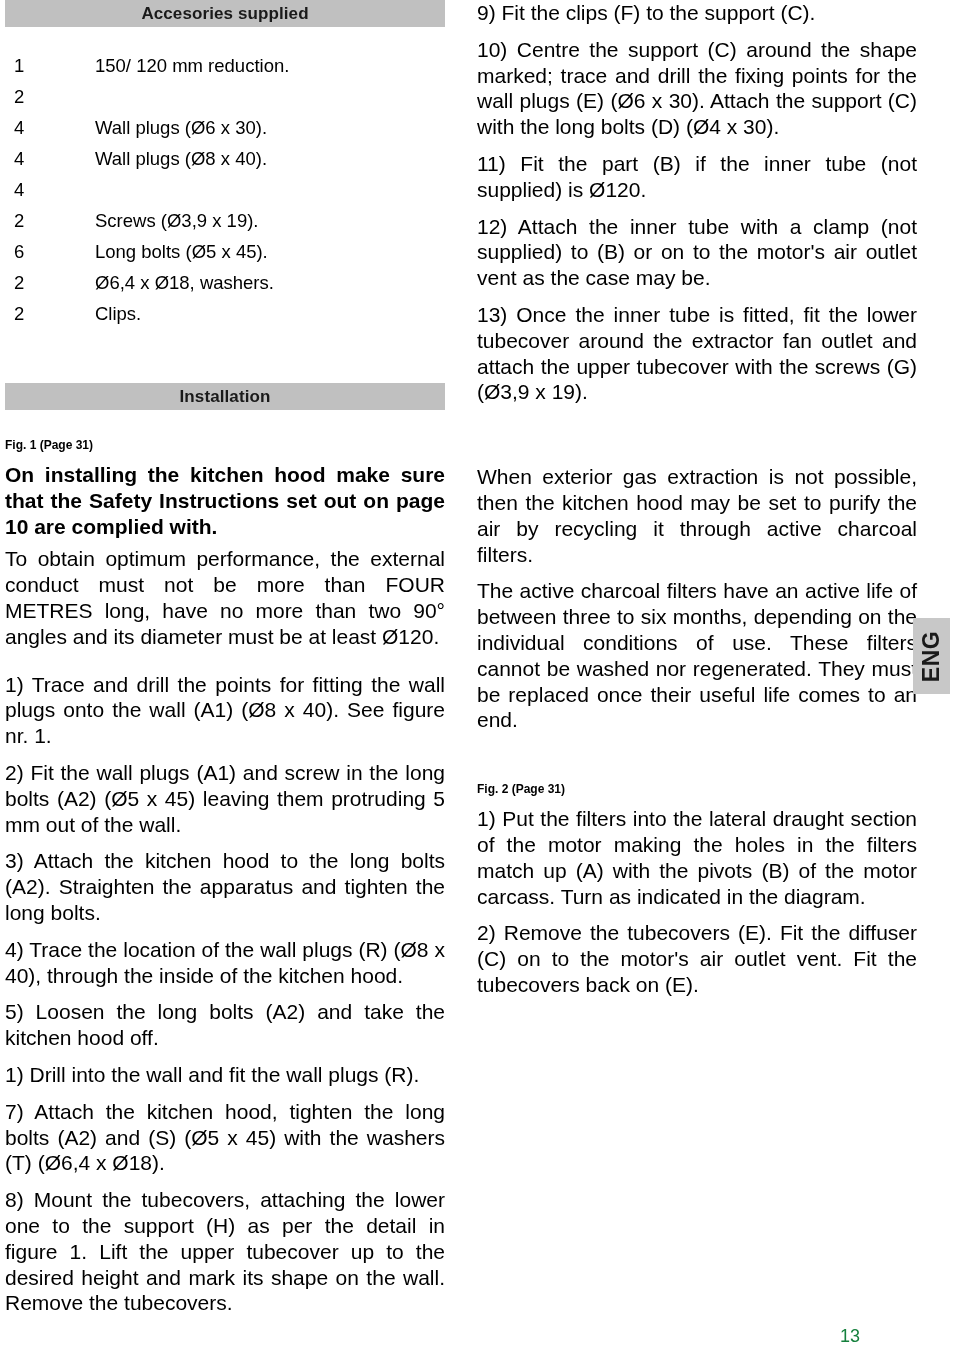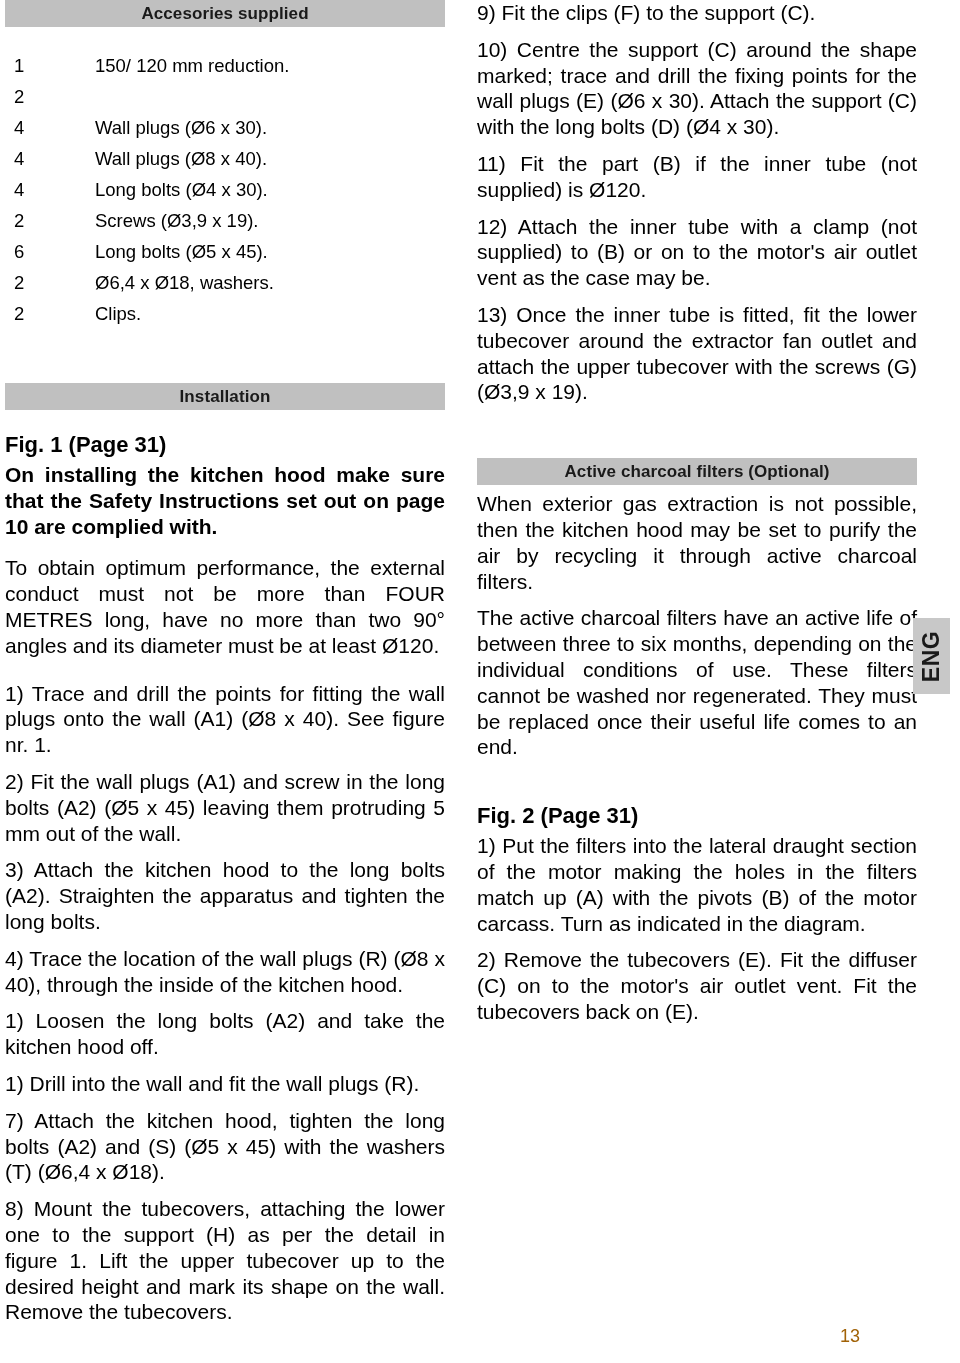--- a/index.html
+++ b/index.html
@@ -69,26 +69,26 @@
     margin: 0 0 11px 0;
     font-size: 21px;
     line-height: 25.8px;
     text-align: justify;
     text-justify: inter-word;
   }
   p.body.last-left { margin-bottom: 0; }
 
   p.body.bold {
     font-weight: bold;
-    margin-bottom: 16px;
+    margin-bottom: 7px;
   }
 
   .fig-head {
     font-weight: bold;
-    font-size: 22px;
+    font-size: 12px;
     line-height: 26px;
     margin: 0 0 4px 0;
   }
 
   
   .sp-before-install { height: 54px; }
   .sp-after-install  { height: 22px; }
   .sp-before-fig2    { height: 32px; }
   .sp-before-charcoal{ height: 42px; }
   .sp-after-charcoalbar { height: 6px; }
@@ -115,21 +115,21 @@
     color: #1a1a1a;
   }
 
   
   .page-number {
     position: absolute;
     right: 12px;
     bottom: 16px;
     font-size: 18px;
     font-weight: normal;
-    color: #a16207;
+    color: #15803d;
   }
 </style>
 </head>
 <body>
 
 <div class="page">
 
   <div class="col col-left">
 
     <div class="section-bar">Accesories supplied</div>
@@ -145,21 +145,20 @@
       <div class="acc-row">
         <div class="acc-qty">4</div>
         <div class="acc-desc">Wall plugs (Ø6 x 30).</div>
       </div>
       <div class="acc-row">
         <div class="acc-qty">4</div>
         <div class="acc-desc">Wall plugs (Ø8 x 40).</div>
       </div>
       <div class="acc-row">
         <div class="acc-qty">4</div>
-        <div class="acc-desc">Long bolts (Ø4 x 30).</div>
       </div>
       <div class="acc-row">
         <div class="acc-qty">2</div>
         <div class="acc-desc">Screws (Ø3,9 x 19).</div>
       </div>
       <div class="acc-row">
         <div class="acc-qty">6</div>
         <div class="acc-desc">Long bolts (Ø5 x 45).</div>
       </div>
       <div class="acc-row">
@@ -183,38 +182,37 @@
     <p class="body bold">On installing the kitchen hood make sure that the Safety Instructions set out on page 10 are complied with.</p>
 
     <p class="body">To obtain optimum performance, the external conduct must not be more than FOUR METRES long, have no more than two 90° angles and its diameter must be at least Ø120.</p>
 
     <div class="sp-before-steps"></div>
 
     <p class="body">1) Trace and drill the points for fitting the wall plugs onto the wall (A1) (Ø8 x 40). See figure nr. 1.</p>
     <p class="body">2) Fit the wall plugs (A1) and screw in the long bolts (A2) (Ø5 x 45) leaving them protruding 5 mm out of the wall.</p>
     <p class="body">3) Attach the kitchen hood to the long bolts (A2). Straighten the apparatus and tighten the long bolts.</p>
     <p class="body">4) Trace the location of the wall plugs (R) (Ø8 x 40), through the inside of the kitchen hood.</p>
-    <p class="body">1) Loosen the long bolts (A2) and take the kitchen hood off.</p>
+    <p class="body">5) Loosen the long bolts (A2) and take the kitchen hood off.</p>
     <p class="body">1) Drill into the wall and fit the wall plugs (R).</p>
     <p class="body">7) Attach the kitchen hood, tighten the long bolts (A2) and (S) (Ø5 x 45) with the washers (T) (Ø6,4 x Ø18).</p>
     <p class="body last-left">8) Mount the tubecovers, attaching the lower one to the support (H) as per the detail in figure 1. Lift the upper tubecover up to the desired height and mark its shape on the wall. Remove the tubecovers.</p>
 
   </div>
 
   <div class="col col-right">
 
     <p class="body">9) Fit the clips (F) to the support (C).</p>
     <p class="body">10) Centre the support (C) around the shape marked; trace and drill the fixing points for the wall plugs (E) (Ø6 x 30). Attach the support (C) with the long bolts (D) (Ø4 x 30).</p>
     <p class="body">11) Fit the part (B) if the inner tube (not supplied) is Ø120.</p>
     <p class="body">12) Attach the inner tube with a clamp (not supplied) to (B) or on to the motor's air outlet vent as the case may be.</p>
     <p class="body">13) Once the inner tube is fitted, fit the lower tubecover around the extractor fan outlet and attach the upper tubecover with the screws (G) (Ø3,9 x 19).</p>
 
     <div class="sp-before-charcoal"></div>
 
-    <div class="section-bar">Active charcoal filters  (Optional)</div>
 
     <div class="sp-after-charcoalbar"></div>
 
     <p class="body">When exterior gas extraction is not possible, then the kitchen hood may be set to purify the air by recycling it through active charcoal filters.</p>
     <p class="body">The active charcoal filters have an active life of between three to six  months, depending on the individual  conditions of use. These filters cannot be washed nor regenerated. They must be replaced once their useful life comes to an end.</p>
 
     <div class="sp-before-fig2"></div>
 
     <div class="fig-head">Fig.  2 (Page 31)</div>
 

